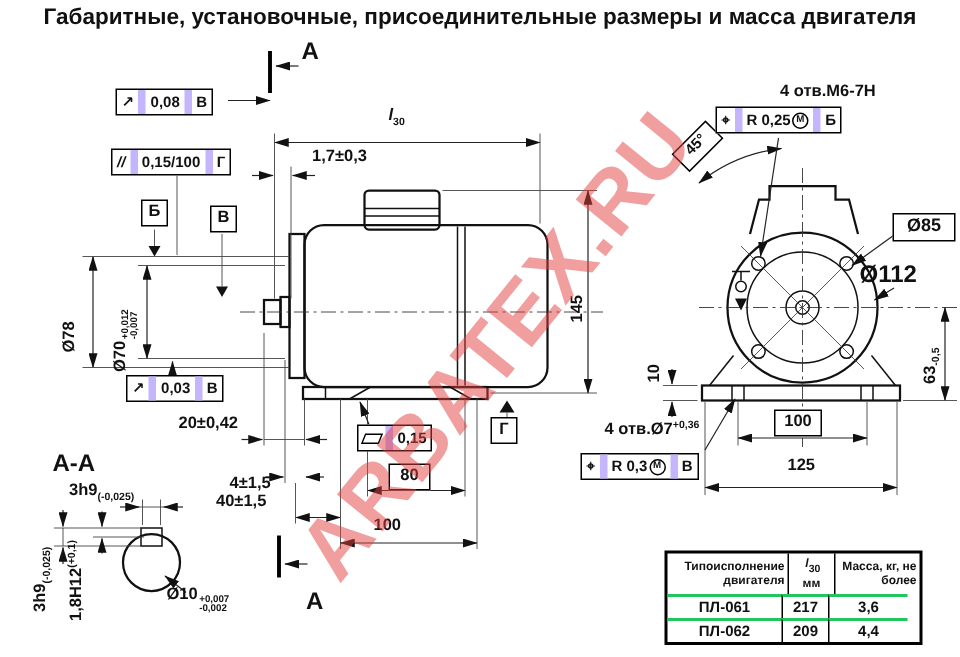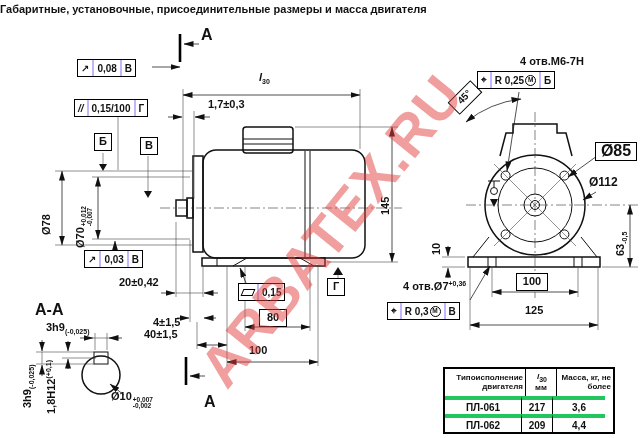--- a/index.html
+++ b/index.html
@@ -10,38 +10,38 @@
   .big{font-size:16px;}
   .it{font-style:italic;}
   .sup{font-size:7px;vertical-align:4px;}
   .sub2{font-size:7px;vertical-align:-3px;}
   .tol{display:inline-flex;flex-direction:column;font-size:6.5px;line-height:6px;
        vertical-align:-2px;margin-left:1px;font-weight:bold;}
   .box{position:absolute;border:1px solid #000;text-align:center;font-weight:bold;
        font-size:11px;background:#fff;line-height:15px;}
   .gdt{position:absolute;display:flex;border:1.2px solid #000;background:#fff;
        font-weight:bold;font-size:10px;height:16px;}
-  .gdt>span{padding:0 3px;border-left:2px solid #c4b5fd;display:flex;align-items:center;
+  .gdt>span{padding:0 3px;border-left:5px solid #c4b5fd;display:flex;align-items:center;
        justify-content:center;}
   .gdt>span:first-child{border-left:none;}
   .sym{font-family:"DejaVu Sans",sans-serif;font-size:10px;}
   .para{display:inline-block;width:10px;height:5px;border:1px solid #000;
        transform:skewX(-22deg);}
   .mcirc{display:inline-block;width:9px;height:9px;border:1px solid #000;border-radius:50%;
        font-size:6.5px;line-height:8px;text-align:center;vertical-align:1px;margin-left:1px;}
   .db{position:absolute;width:16px;height:16px;border:1.2px solid #000;font-weight:bold;
        font-size:11px;text-align:center;line-height:15px;background:#fff;}
-  .title{position:absolute;left:0;top:3px;width:100%;
-       font-size:11px;font-weight:bold;}
+  .title{position:absolute;left:0;top:3px;width:100%;text-align:center;
+       font-size:15px;font-weight:bold;}
   .wm{position:absolute;left:90px;top:198px;width:480px;height:64px;text-align:center;
       font-size:57px;font-weight:bold;letter-spacing:1px;color:rgba(226,62,62,0.5);
       transform:rotate(-51deg);pointer-events:none;white-space:nowrap;}
   .tbl{position:absolute;left:443px;top:367px;border:2px solid #000;background:#fff;font-weight:bold;}
   .trow{display:flex;}
-  .tc{border-left:1px solid #000;border-top:4px solid #22c55e;display:flex;align-items:center;
+  .tc{border-left:1px solid #000;border-top:2px solid #22c55e;display:flex;align-items:center;
       justify-content:center;text-align:center;}
   .trow:first-child .tc{border-top:none;}
   .tc:first-child{border-left:none;}
   .c1{width:76px;} .c2{width:30px;} .c3{width:52px;}
   .th{height:27px;font-size:8px;line-height:8.5px;text-align:right;} .td{height:14px;font-size:10px;}
   
   .o{stroke:#111;stroke-width:1.5;fill:none;}
   .o2{stroke:#111;stroke-width:1;fill:none;}
   .d{stroke:#222;stroke-width:.8;fill:none;}
   .e{stroke:#444;stroke-width:.6;fill:none;}
@@ -212,37 +212,37 @@
   <div class="t rot" style="left:74px;top:248px"><span>Ø70</span><span class="tol">
         <span>+0,012</span>
         <span>-0,007</span>
       </span></div>
   <div class="t" style="left:119px;top:276px">20±0,42</div>
   <div class="t" style="left:153px;top:316px">4±1,5</div>
   <div class="t" style="left:144px;top:328px">40±1,5</div>
   <div class="t" style="left:249px;top:344px">100</div>
 
   <div class="t" style="left:520px;top:55px">4 отв.М6-7Н</div>
-  <div class="t" style="left:589px;top:175px;font-size:12px">Ø112</div>
+  <div class="t" style="left:573px;top:175px;font-size:16px">Ø112</div>
   <div class="t rot" style="left:614px;top:256px"><span>63</span><span class="sub2">-0,5</span></div>
   <div class="t rot" style="left:430px;top:255px">10</div>
   <div class="t" style="left:525px;top:304px">125</div>
   <div class="t" style="left:403px;top:280px"><span>4 отв.Ø7</span><span class="sup">+0,36</span></div>
 
   <div class="t" style="left:46px;top:321px"><span>3h9</span><span class="sub2">(-0,025)</span></div>
   <div class="t rot" style="left:21px;top:408px"><span>3h9</span><span class="sub2">(-0,025)</span></div>
   <div class="t rot" style="left:45px;top:414px"><span>1,8H12</span><span class="sup">(+0,1)</span></div>
   <div class="t" style="left:111px;top:390px"><span>Ø10</span><span class="tol">
         <span>+0,007</span>
         <span>-0,002</span>
       </span></div>
 
   <div class="box" style="left:259px;top:309px;width:26px;height:16px">80</div>
   <div class="box" style="left:516px;top:273px;width:30px;height:16px">100</div>
-  <div class="box" style="left:595px;top:142px;width:40px;height:17px;font-size:16px">Ø85</div>
+  <div class="box" style="left:595px;top:142px;width:40px;height:17px;font-size:12px">Ø85</div>
   <div class="box" style="left:449px;top:89px;width:30px;height:15px;transform:rotate(-45deg);font-size:10px;line-height:14px">45°</div>
 
   <div class="gdt" style="left:77px;top:59px">
     <span class="sym">↗</span>
     <span>0,08</span>
     <span>В</span>
   </div>
   <div class="gdt" style="left:74px;top:99px">
     <span class="it">//</span>
     <span>0,15/100</span>

